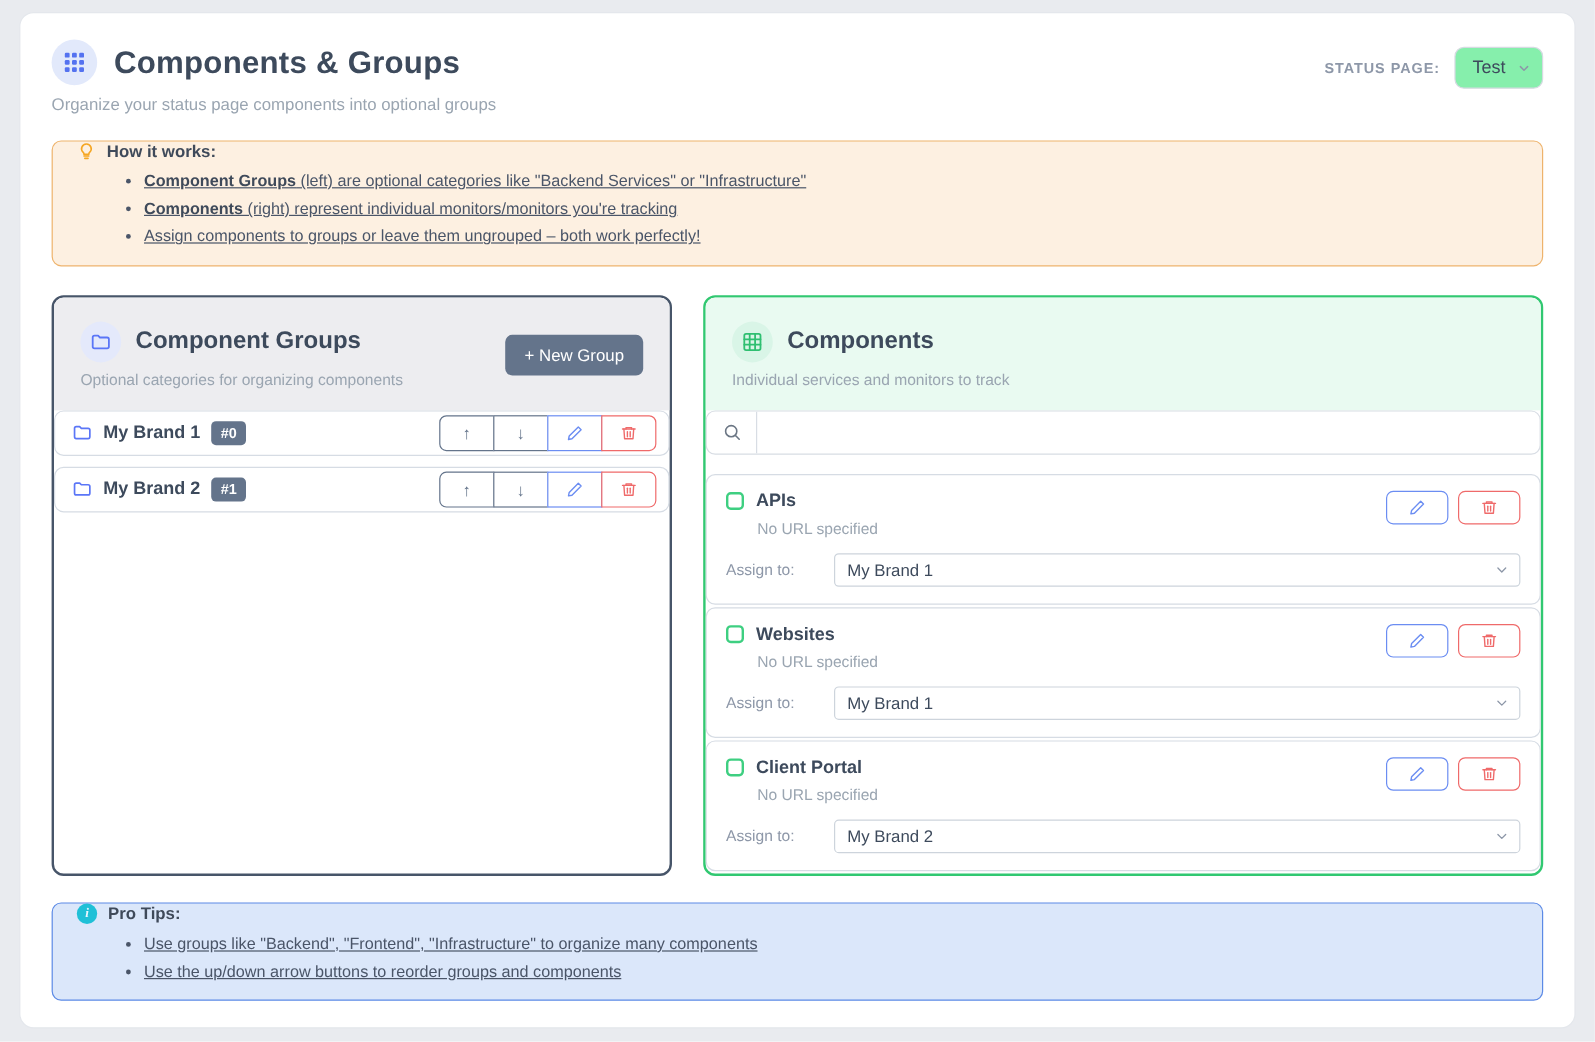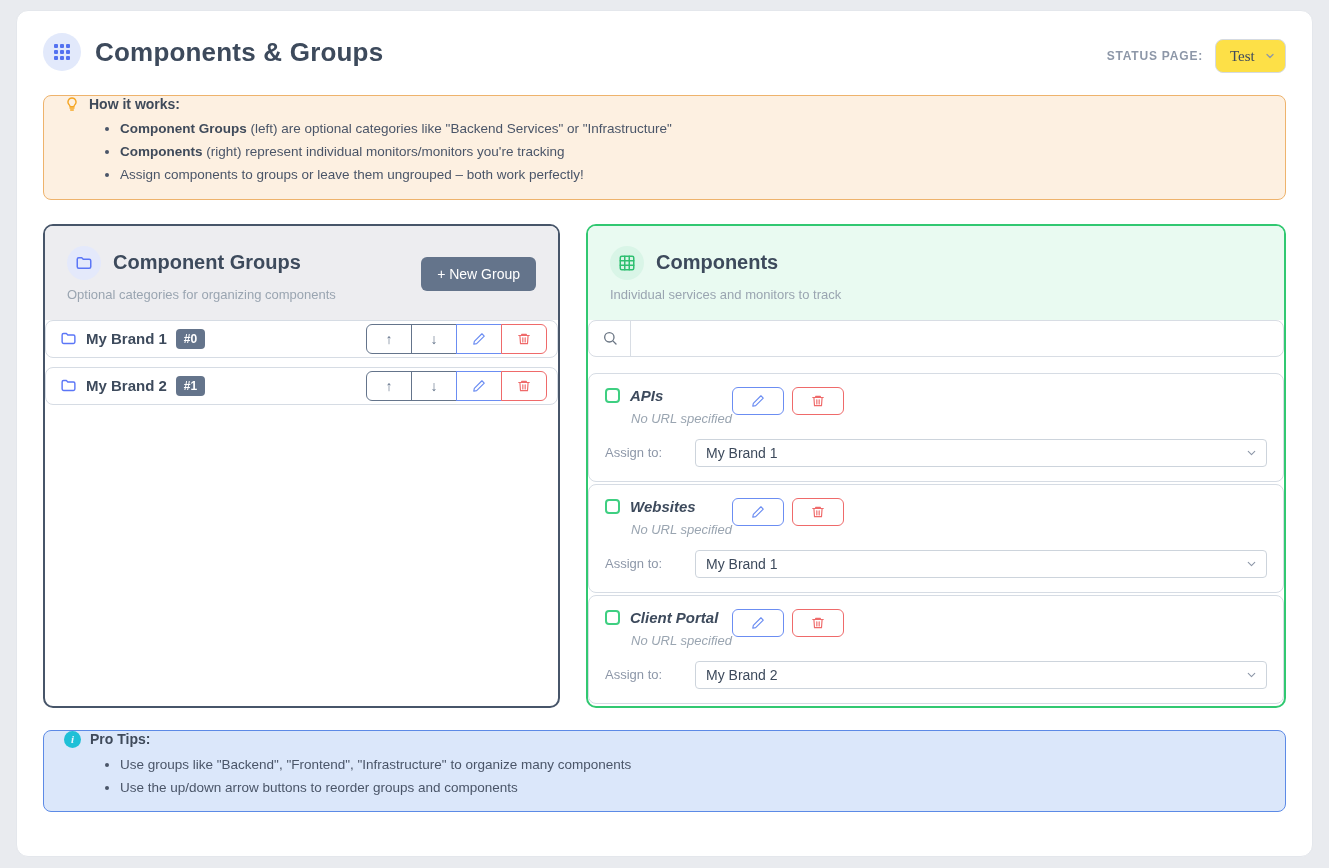--- a/index.html
+++ b/index.html
@@ -24,31 +24,31 @@
     gap:2px; align-content:center; justify-content:center;
   }
   .app-icon i { background:#5472f0; border-radius:1px; }
   h1.page-title { font-size:26px; font-weight:700; color:#3d4a5c; letter-spacing:.2px; }
   .page-subtitle { font-size:14px; color:#9aa5b1; margin-top:8px; }
   .header-right { display:flex; align-items:center; gap:12px; margin-top:6px; }
   .sp-label { font-size:12px; color:#8d97a8; letter-spacing:.8px; font-weight:600; }
   .select-wrap { position:relative; display:inline-block; }
   .select-wrap select {
     appearance:none; -webkit-appearance:none;
-    font-family:Liberation Serif, serif; font-size:15px; color:#3d4a5c;
-    border:1px solid #d5dae1; border-radius:8px; background:#fde047;
+    font-family:Liberation Sans, sans-serif; font-size:15px; color:#3d4a5c;
+    border:1px solid #d5dae1; border-radius:8px; background:#86efac;
     padding:8px 30px 8px 14px; cursor:pointer;
   }
   .select-wrap .chev { position:absolute; right:10px; top:50%; transform:translateY(-50%); pointer-events:none; color:#8d97a8; display:flex; }
   
   .info-box { border-radius:8px; padding:0 20px 14px; margin-top:22px; }
   .info-box.hiw { background:#fdf0e1; border:1px solid #eeb36c; }
   .info-box.tips { background:#dbe7fa; border:1px solid #5c8ae6; }
   .info-title-row { display:flex; align-items:center; gap:9px; font-size:14px; font-weight:700; color:#3f4a5a; }
-  .info-box ul { margin:8px 0 0 56px; font-size:13.5px; color:#4a5568; }
+  .info-box ul { margin:8px 0 0 56px; font-size:13.5px; color:#4a5568;text-decoration:underline; }
   .info-box li { margin-top:5px; line-height:1.35; }
   .bulb { color:#f5a623; display:flex; }
   .info-circle {
     width:17px; height:17px; border-radius:50%; background:#1fc0d7; color:#eaf6ff;
     font-size:11px; font-weight:700; display:flex; align-items:center; justify-content:center;
     font-family:"Liberation Serif", serif; font-style:italic;
   }
   
   .panels { display:flex; gap:26px; margin-top:24px; }
   .panel { border-radius:10px; background:#fff; min-height:474px; overflow:hidden; }
@@ -88,21 +88,21 @@
   .seg.del { border-color:#ef6a6a; color:#ef6a6a; border-radius:0 6px 6px 0; z-index:3; position:relative; }
   
   .search-bar { display:flex; border:1px solid #d8dde4; border-radius:8px; height:37px; overflow:hidden; margin-bottom:16px; background:#fff; }
   .search-icon-cell { width:42px; display:flex; align-items:center; justify-content:center; border-right:1px solid #d8dde4; color:#6b7684; }
   .search-bar input {
     flex:1; border:none; outline:none; font-family:inherit; font-size:15px; color:#3d4a5c; padding:0 14px;
   }
   .search-bar input::placeholder { color:#aab3bf; }
   
   .comp-card { border:1px solid #d6dce4; border-radius:8px; padding:13px 16px 14px; margin-bottom:2px; background:#fff; }
-  .comp-top { display:flex; align-items:flex-start;font-style:italic; }
+  .comp-top { display:flex; justify-content:space-between; align-items:flex-start; }
   .comp-name-row { display:flex; align-items:center; gap:10px; }
   .comp-checkbox { width:15px; height:15px; border:2px solid #3ecf81; border-radius:4px; background:#fff; cursor:pointer; }
   .comp-name { font-size:15px; font-weight:700; color:#3d4a5c; }
   .comp-url { font-size:13px; color:#9aa5b1; margin:7px 0 0 26px; }
   .mini-btns { display:flex; gap:8px; }
   .mini-btn {
     width:52px; height:28px; border-radius:6px; background:#fff; cursor:pointer;
     display:flex; align-items:center; justify-content:center;
   }
   .mini-btn.edit { border:1px solid #6b8df2; color:#6b8df2; }
@@ -133,20 +133,21 @@
             <i></i>
             <i></i>
             <i></i>
             <i></i>
             <i></i>
             <i></i>
             <i></i>
         </div>
         <h1 class="page-title">Components &amp; Groups</h1>
       </div>
+      <div class="page-subtitle">Organize your status page components into optional groups</div>
     </div>
     <div class="header-right">
       <span class="sp-label">STATUS PAGE:</span>
       <span class="select-wrap">
         <select>
           <option>Test</option>
         </select>
         <span class="chev">
           <svg width="12" height="12" viewBox="0 0 24 24" fill="none" stroke="currentColor" stroke-width="2.5" stroke-linecap="round" stroke-linejoin="round">
               <polyline points="6 9 12 15 18 9"></polyline>

